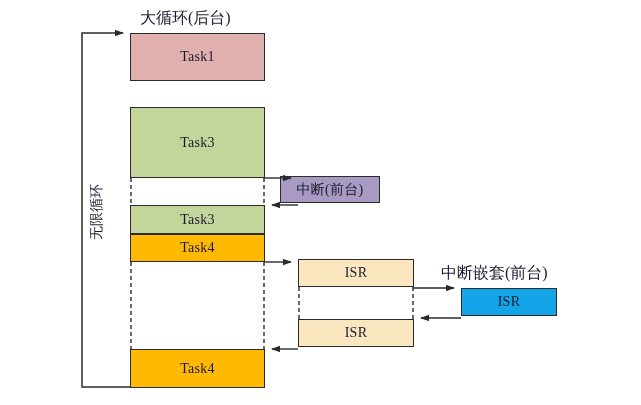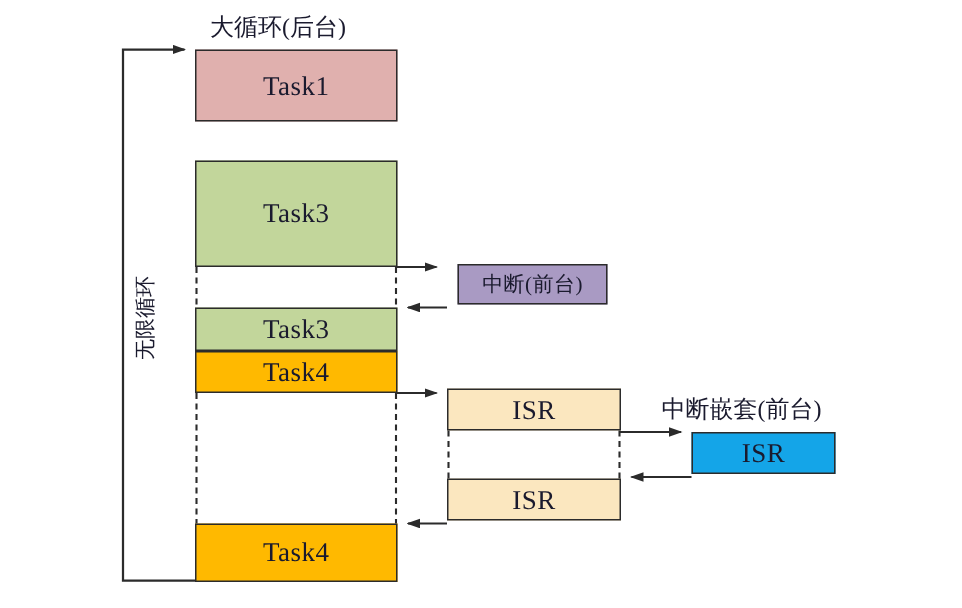--- a/index.html
+++ b/index.html
@@ -16,21 +16,21 @@
     font-family: "Liberation Serif", "DejaVu Serif", serif;
   }
   .blk {
     position: absolute;
     box-sizing: border-box;
     border: 1.3px solid #2b2b2b;
     display: flex;
     align-items: center;
     justify-content: center;
     color: #1a1a2e;
-    font-size: 18px;
+    font-size: 14px;
     letter-spacing: .3px;
     white-space: nowrap;
   }
   .lbl {
     position: absolute;
     color: #1a1a2e;
     font-size: 15px;
     white-space: nowrap;
     font-family: "Liberation Serif", "DejaVu Serif", serif;
   }
@@ -66,21 +66,21 @@
 
 
   <div class="blk" style="left:130px; top:107px; width:135px; height:71px; background:#c2d69b;">Task3</div>
 
   <div class="blk" style="left:130px; top:205px; width:135px; height:29px; background:#c2d69b;">Task3</div>
 
   <div class="blk" style="left:130px; top:234px; width:135px; height:28px; background:#ffb900;">Task4</div>
 
   <div class="blk" style="left:130px; top:349px; width:135px; height:39px; background:#ffb900;">Task4</div>
 
-  <div class="blk" style="left:305px; top:176px; width:100px; height:27px; background:#a99ac3; font-size:14px;">中断(前台)</div>
+  <div class="blk" style="left:280px; top:176px; width:100px; height:27px; background:#a99ac3; font-size:14px;">中断(前台)</div>
 
   <div class="blk" style="left:298px; top:259px; width:116px; height:28px; background:#fbe7bf;">ISR</div>
 
   <div class="blk" style="left:298px; top:319px; width:116px; height:28px; background:#fbe7bf;">ISR</div>
 
   <div class="blk" style="left:461px; top:288px; width:96px; height:28px; background:#14a5e8;">ISR</div>
 
   <svg class="overlay" viewBox="0 0 641 405" xmlns="http://www.w3.org/2000/svg">
     <defs>
       <marker id="ah" markerWidth="9" markerHeight="9" refX="8" refY="3.2" orient="auto" markerUnits="userSpaceOnUse">

